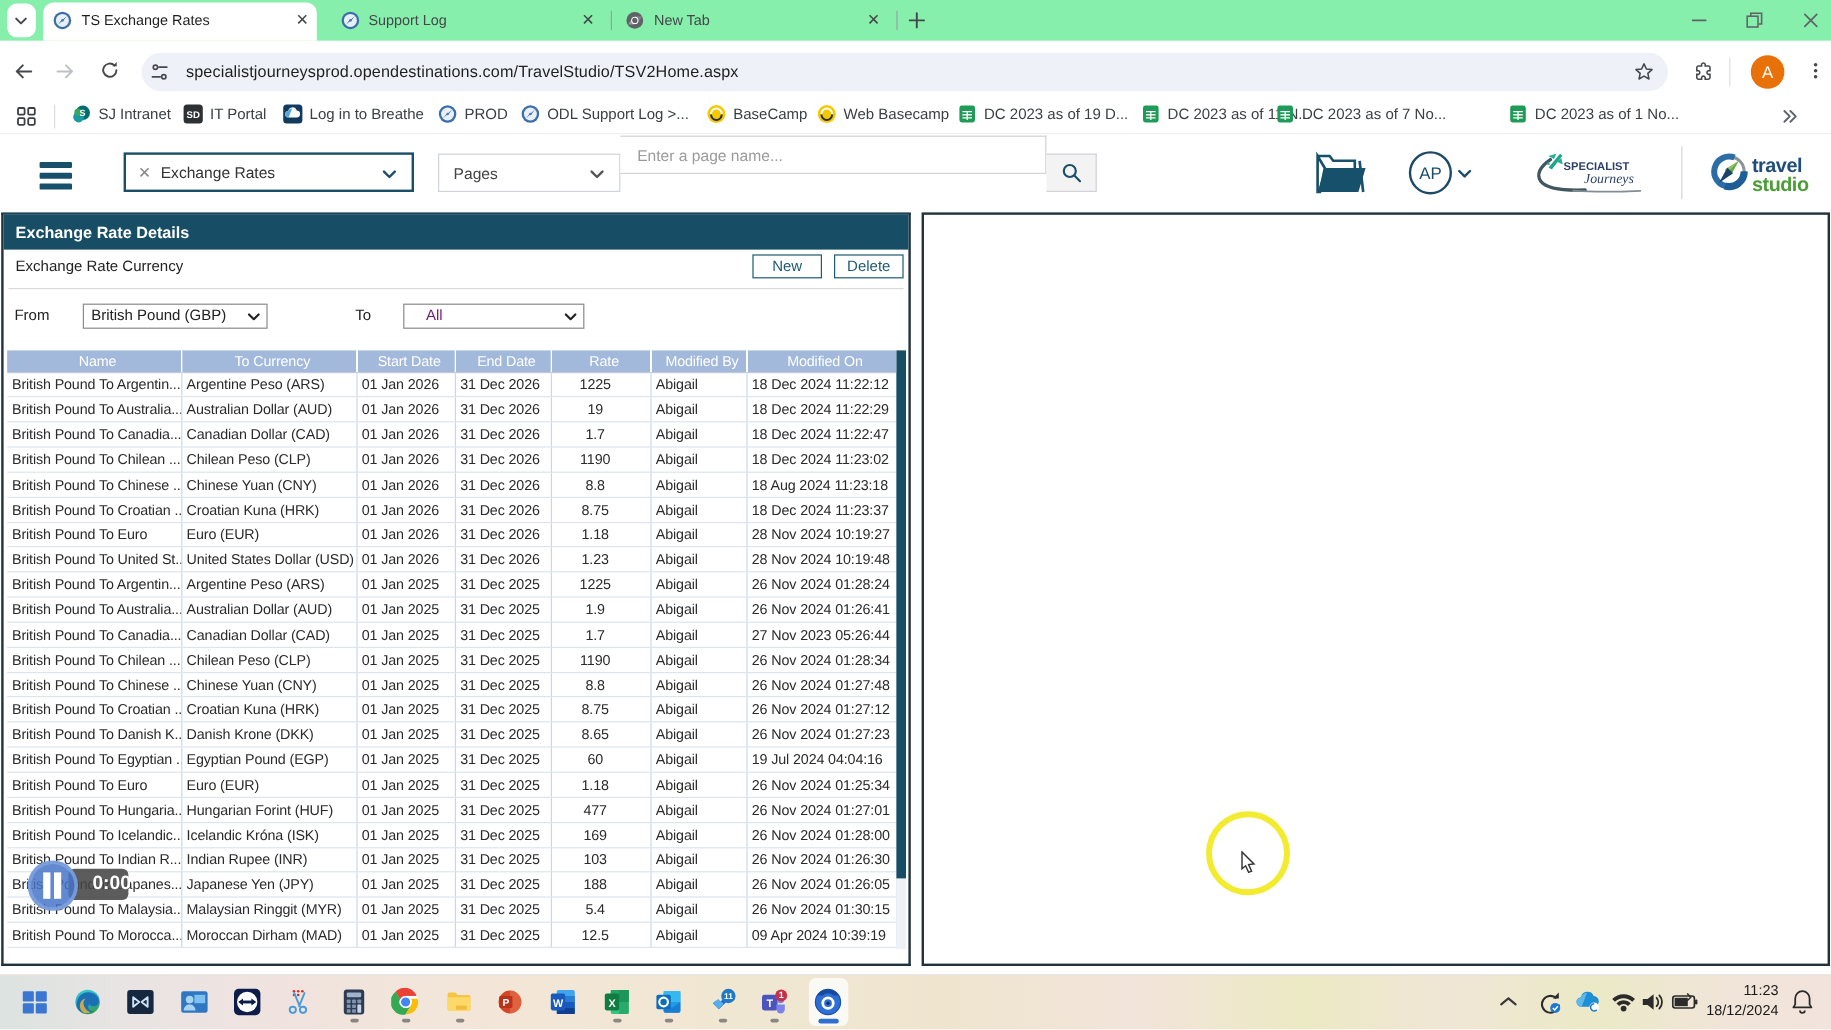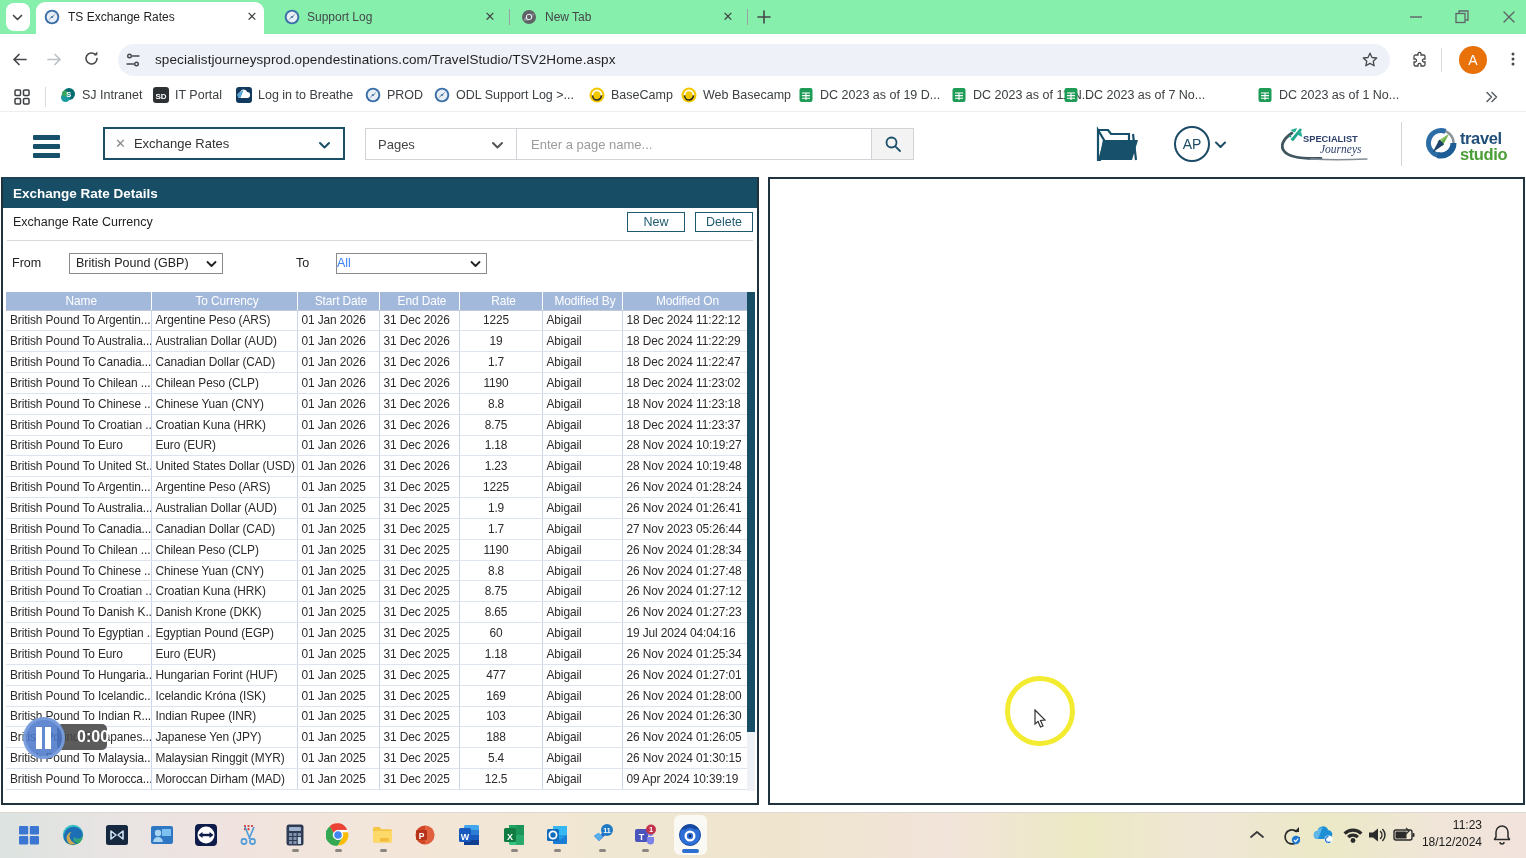--- a/index.html
+++ b/index.html
@@ -223,21 +223,21 @@
      <svg style="position:absolute;right:12px;top:10px" width="13" height="13" viewBox="0 0 13 13">
         <path d="M2 4l4.5 4.5L11 4" stroke="#1b4f68" stroke-width="2" fill="none" stroke-linecap="round" stroke-linejoin="round"></path>
       </svg>
   </div>
   <div class="selbox" style="left:365px;top:16px;width:152px;height:32px;border:1px solid #d0d3d7;color:#444">
      <span style="margin-left:12px">Pages</span>
      <svg style="position:absolute;right:12px;top:10px" width="13" height="13" viewBox="0 0 13 13">
         <path d="M2 4l4.5 4.5L11 4" stroke="#555" stroke-width="2" fill="none" stroke-linecap="round" stroke-linejoin="round"></path>
       </svg>
   </div>
-  <div class="selbox" style="left:517px;top:16px;width:355px;height:32px;border:1px solid #d0d3d7;border-left:none;color:#9b9b9b">
+  <div class="selbox" style="left:517px;top:1px;width:355px;height:32px;border:1px solid #d0d3d7;border-left:none;color:#9b9b9b">
      <span style="margin-left:14px">Enter a page name...</span>
   </div>
   <div class="selbox" style="left:872px;top:16px;width:42px;height:32px;border:1px solid #d0d3d7;border-left:none;background:#f3f3f3">
      <svg style="margin-left:12px" width="18" height="18" viewBox="0 0 18 18">
         <circle cx="7.5" cy="7.5" r="5" fill="none" stroke="#1b4f68" stroke-width="1.8"></circle>
         <path d="M11.3 11.3L16 16" stroke="#1b4f68" stroke-width="1.8" stroke-linecap="round"></path>
       </svg>
   </div>
   <svg class="abs" style="left:1096px;top:14px" width="48" height="38" viewBox="0 0 48 38">
       <path d="M2 4h10l3 4h18v6" fill="#fff" stroke="#17506a" stroke-width="2.2"></path>
@@ -280,21 +280,21 @@
   <div class="btn" style="left:624px;width:58px">New</div>
   <div class="btn" style="left:692px;width:58px">Delete</div>
   <div class="abs" style="left:4px;top:61px;width:746px;height:1px;background:#d9d9d9"></div>
   <div class="abs" style="left:9px;top:77px;font-size:12.5px;color:#222">From</div>
   <div class="abs" style="left:66px;top:74px;width:154px;height:21px;border:1px solid #8a8a8a;background:#fff;font-size:12.5px;color:#222;line-height:19px;padding-left:6px">British Pound (GBP)
     <svg style="position:absolute;right:5px;top:5px" width="11" height="11" viewBox="0 0 11 11">
         <path d="M1.5 3l4 4 4-4" stroke="#222" stroke-width="1.8" fill="none" stroke-linecap="round" stroke-linejoin="round"></path>
       </svg>
   </div>
   <div class="abs" style="left:293px;top:77px;font-size:12.5px;color:#222">To</div>
-  <div class="abs" style="left:333px;top:74px;width:151px;height:21px;border:1px solid #8a8a8a;background:#fff;font-size:12.5px;color:#3b82f6;line-height:19px;padding-left:0">All
+  <div class="abs" style="left:333px;top:74px;width:151px;height:21px;border:1px solid #8a8a8a;background:#fff;font-size:12.5px;color:#701a75;line-height:19px;padding-left:18px">All
     <svg style="position:absolute;right:5px;top:5px" width="11" height="11" viewBox="0 0 11 11">
         <path d="M1.5 3l4 4 4-4" stroke="#222" stroke-width="1.8" fill="none" stroke-linecap="round" stroke-linejoin="round"></path>
       </svg>
   </div>
   <table id="grid">
     <colgroup>
         <col style="width:145px">
         <col style="width:146px">
         <col style="width:82px">
         <col style="width:80px">
@@ -348,21 +348,21 @@
           <td>Abigail</td>
           <td>18 Dec 2024 11:23:02</td>
         </tr>
 <tr>
           <td>British Pound To Chinese ...</td>
           <td>Chinese Yuan (CNY)</td>
           <td>01 Jan 2026</td>
           <td>31 Dec 2026</td>
           <td class="rt">8.8</td>
           <td>Abigail</td>
-          <td>18 Nov 2024 11:23:18</td>
+          <td>18 Aug 2024 11:23:18</td>
         </tr>
 <tr>
           <td>British Pound To Croatian ...</td>
           <td>Croatian Kuna (HRK)</td>
           <td>01 Jan 2026</td>
           <td>31 Dec 2026</td>
           <td class="rt">8.75</td>
           <td>Abigail</td>
           <td>18 Dec 2024 11:23:37</td>
         </tr>

